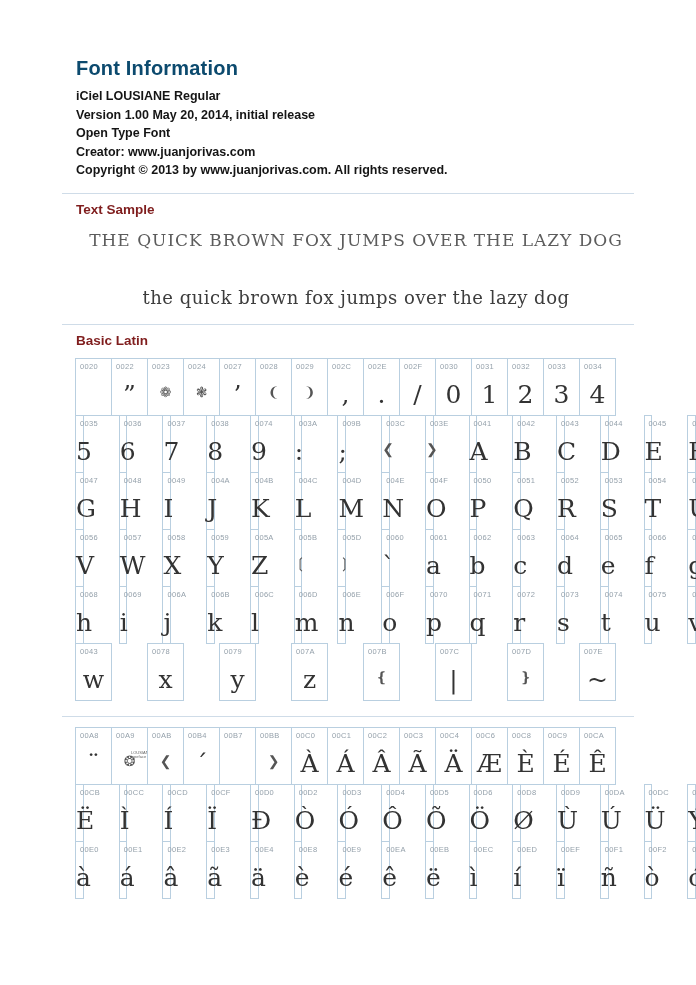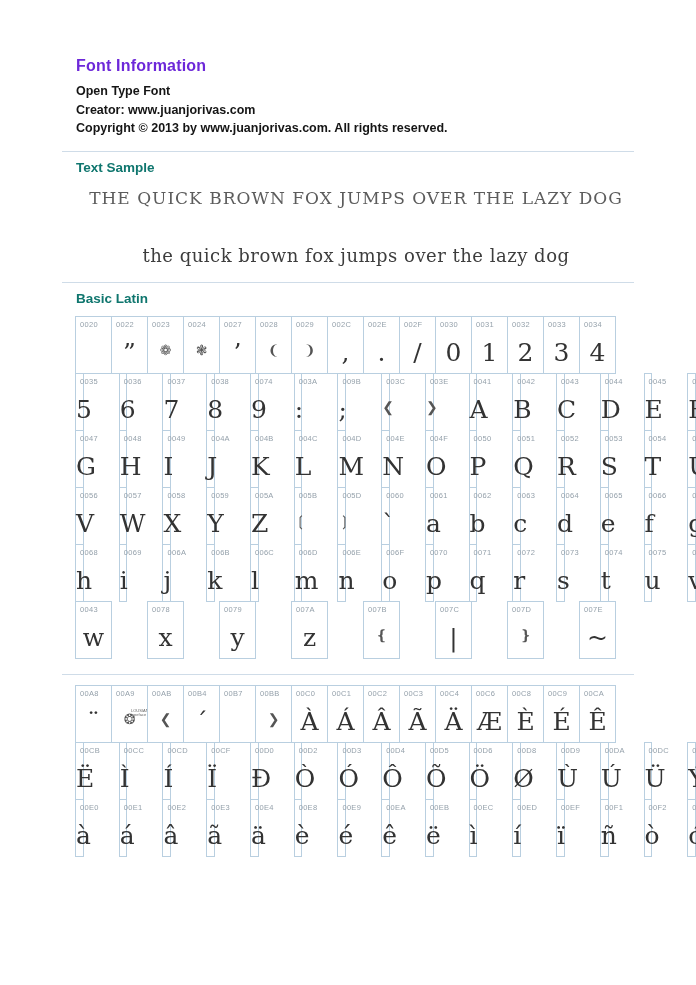--- a/index.html
+++ b/index.html
@@ -3,32 +3,32 @@
 <meta charset="utf-8">
 <style>
   html,body{margin:0;padding:0;background:#e8e8e8;}
   .page{
     width:696px;height:985px;margin:0 auto;background:#ffffff;
     font-family:"Liberation Sans",sans-serif;position:relative;overflow:hidden;
     box-sizing:border-box;
   }
   .header{padding-top:57px;margin:0 62px 0 76px;}
   .page-title{
-    margin:0 0 7px 0;font-size:16px;font-weight:bold;color:#6d28d9;
+    margin:0 0 7px 0;font-size:20px;font-weight:bold;color:#0c4a6e;
     letter-spacing:0.2px;
   }
   .info-line{
     font-size:12.5px;font-weight:bold;color:#151515;line-height:18.6px;
     margin:0;
   }
   .section-divider{
     height:0;border-top:1px solid #cfdce8;margin:13px 62px 0 62px;
   }
   .section-heading{
-    margin:8px 62px 0 76px;font-size:13.5px;font-weight:bold;color:#0f766e;
+    margin:8px 62px 0 76px;font-size:13.5px;font-weight:bold;color:#7f1d1d;
   }
   .sample-line{
     text-align:center;font-family:"DejaVu Serif",serif;line-height:1.2;padding-left:16px;
   }
   .sample-upper{
     margin-top:13px;font-size:17px;color:#5c5c5c;letter-spacing:1px;
   }
   .sample-lower{
     margin-top:37px;font-size:18px;color:#3d3d3d;letter-spacing:0.5px;
   }
@@ -56,20 +56,22 @@
   }
   .bl-spacer{margin-top:15px;}
 </style>
 </head>
 <body>
 
 <div class="page">
 
   <div class="header">
     <h1 class="page-title">Font Information</h1>
+    <p class="info-line">iCiel LOUSIANE Regular</p>
+    <p class="info-line">Version 1.00 May 20, 2014, initial release</p>
     <p class="info-line">Open Type Font</p>
     <p class="info-line">Creator: www.juanjorivas.com</p>
     <p class="info-line">Copyright © 2013 by www.juanjorivas.com. All rights reserved.</p>
   </div>
 
   <div class="section-divider"></div>
   <div class="section-heading">Text Sample</div>
   <div class="sample-line sample-upper">THE QUICK BROWN FOX JUMPS OVER THE LAZY DOG</div>
   <div class="sample-line sample-lower">the quick brown fox jumps over the lazy dog</div>
 

